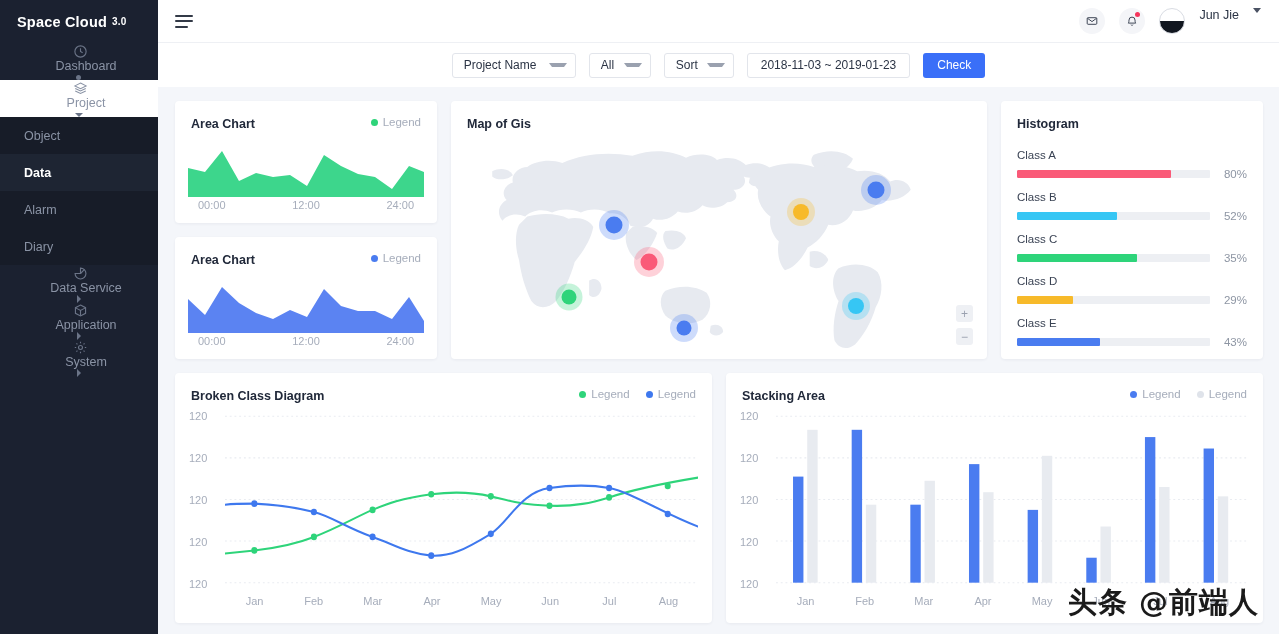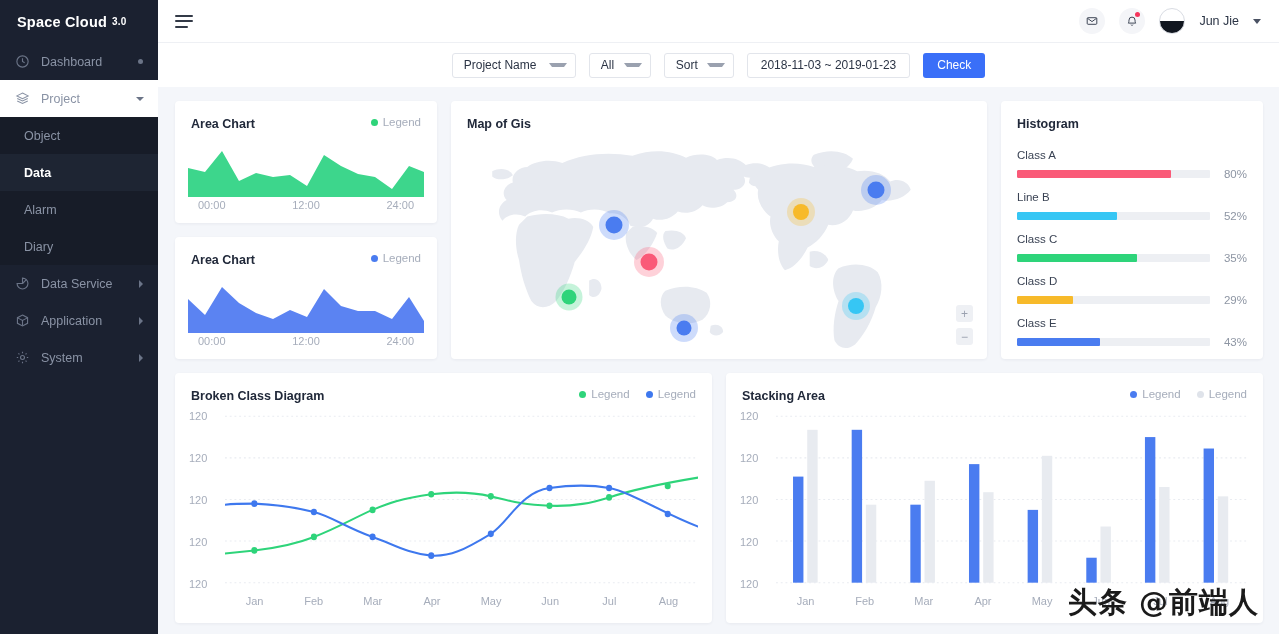--- a/index.html
+++ b/index.html
@@ -19,21 +19,21 @@
   }
   .brand {
     height: 43px; display: flex; align-items: center;
     padding-left: 17px; color: #FFFFFF;
     font-size: 14.5px; font-weight: bold; letter-spacing: .2px;
   }
   .brand .ver { font-size: 10px; font-weight: bold; margin-left: 5px; }
   .nav-item {
     height: 37px; display: flex; align-items: center;
     padding-left: 14px; font-size: 12.5px; color: #8A93A5;
-    cursor: pointer; position: relative;
+    cursor: pointer; position: relative; flex-direction: column;
   }
   .nav-item .ic {
     width: 16px; height: 16px; margin-right: 11px;
     display: flex; align-items: center; justify-content: center;
     flex: 0 0 16px;
   }
   .nav-item .ic svg { display: block; }
   .nav-item .lbl { flex: 1; }
   .nav-item.group-open { background: #ffffff; }
   .dot-badge {
@@ -66,21 +66,21 @@
   .topbar {
     height: 43px; background: #FFFFFF; display: flex; align-items: center;
     padding: 0 18px 0 17px; border-bottom: 1px solid #EEF0F4;
   }
   .hamburger { width: 18px; cursor: pointer; }
   .hamburger span {
     display: block; height: 2px; background: #333A47; border-radius: 1px;
     margin-bottom: 3.5px;
   }
   .hamburger span:nth-child(3) { width: 13px; margin-bottom: 0; }
-  .topbar-right { margin-left: auto; display: flex; align-items: center; gap: 14px; }
+  .topbar-right { margin-left: auto; display: flex; gap: 14px; }
   .icon-btn {
     width: 26px; height: 26px; border-radius: 50%; background: #F4F5F8;
     display: flex; align-items: center; justify-content: center;
     cursor: pointer; position: relative;
   }
   .notif-dot {
     position: absolute; top: 4px; right: 5px;
     width: 5px; height: 5px; border-radius: 50%; background: #F5365C;
   }
   .avatar {
@@ -471,21 +471,21 @@
               <div class="hist-label">Class A</div>
               <div class="hist-line">
                 <div class="track">
                   <div class="fill" style="width:80%;background:#FA5A78"></div>
                 </div>
                 <span class="hist-pct">80%</span>
               </div>
             </div>
 
             <div class="hist-item">
-              <div class="hist-label">Line B</div>
+              <div class="hist-label">Class B</div>
               <div class="hist-line">
                 <div class="track">
                   <div class="fill" style="width:52%;background:#36C6F4"></div>
                 </div>
                 <span class="hist-pct">52%</span>
               </div>
             </div>
 
             <div class="hist-item">
               <div class="hist-label">Class C</div>

